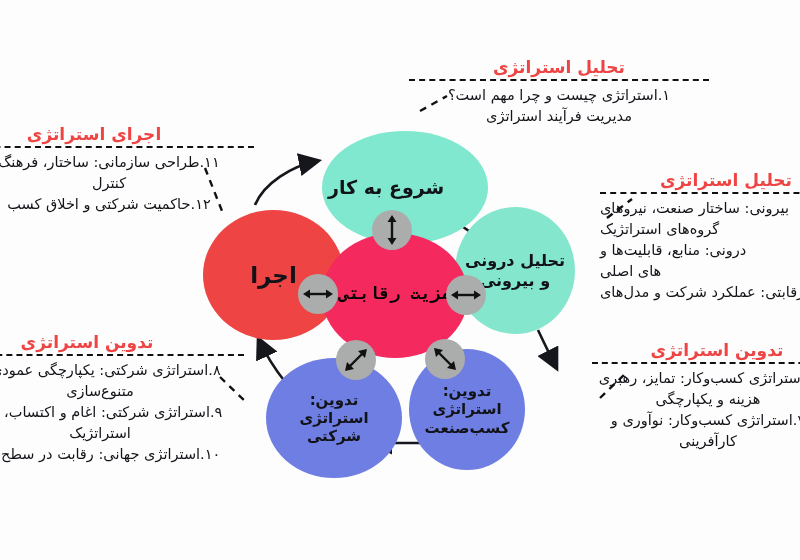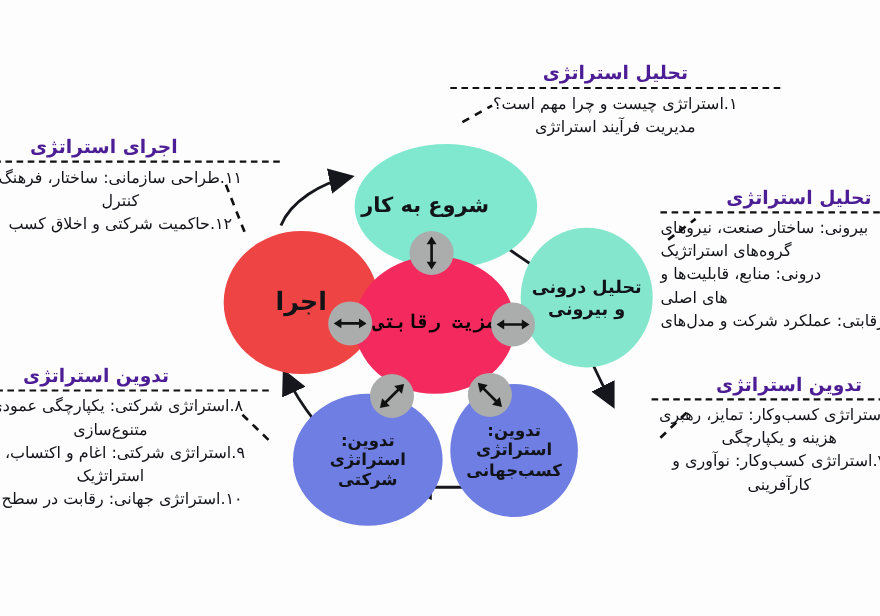--- a/index.html
+++ b/index.html
@@ -35,21 +35,21 @@
     font-weight: bold;
     color: #111318;
     line-height: 1.22;
     direction: rtl;
     z-index: 3;
   }
   .bubble span { display: block; padding: 0 6px; }
 
   #node-start      { left: 322px; top: 131px; width: 166px; height: 113px;
                      background: #7fe8ce; font-size: 19px; justify-content: flex-end; }
-  #node-analysis   { left: 473px; top: 207px; width: 120px; height: 127px;
+  #node-analysis   { left: 455px; top: 207px; width: 120px; height: 127px;
                      background: #84e6cd; font-size: 16px; }
   #node-biz        { left: 409px; top: 349px; width: 116px; height: 121px;
                      background: #6e7ee2; font-size: 15px; }
   #node-corp       { left: 266px; top: 358px; width: 136px; height: 120px;
                      background: #6e7ee2; font-size: 15px; }
   #node-exec       { left: 203px; top: 210px; width: 141px; height: 130px;
                      background: #ef4444; font-size: 23px; }
   #node-core       { left: 322px; top: 233px; width: 146px; height: 125px;
                      background: #f4295e; font-size: 17px; color: #000000; font-family: Liberation Mono, monospace; }
 
@@ -74,21 +74,21 @@
 
   
   .callout {
     position: absolute;
     direction: rtl;
     z-index: 2;
   }
   .callout .c-title {
     font-size: 17px;
     font-weight: bold;
-    color: #4c1d95;
+    color: #ef4444;
     white-space: nowrap;
     margin-bottom: 2px;
   }
   .callout .c-body {
     border-top: 2.5px dashed #111;
     padding-top: 4px;
     font-size: 14.5px;
     color: #131419;
     line-height: 1.44;
   }
@@ -165,21 +165,21 @@
   <div class="bubble" id="node-core">
     <div>
       <span>مزیت رقابتی</span>
     </div>
   </div>
 
   <div class="bubble" id="node-biz">
     <div>
       <span>تدوین:</span>
       <span>استراتژی</span>
-      <span>کسب‌جهانی</span>
+      <span>کسب‌صنعت</span>
     </div>
   </div>
 
   <div class="bubble" id="node-corp">
     <div>
       <span>تدوین:</span>
       <span>استراتژی شرکتی</span>
     </div>
   </div>
 

